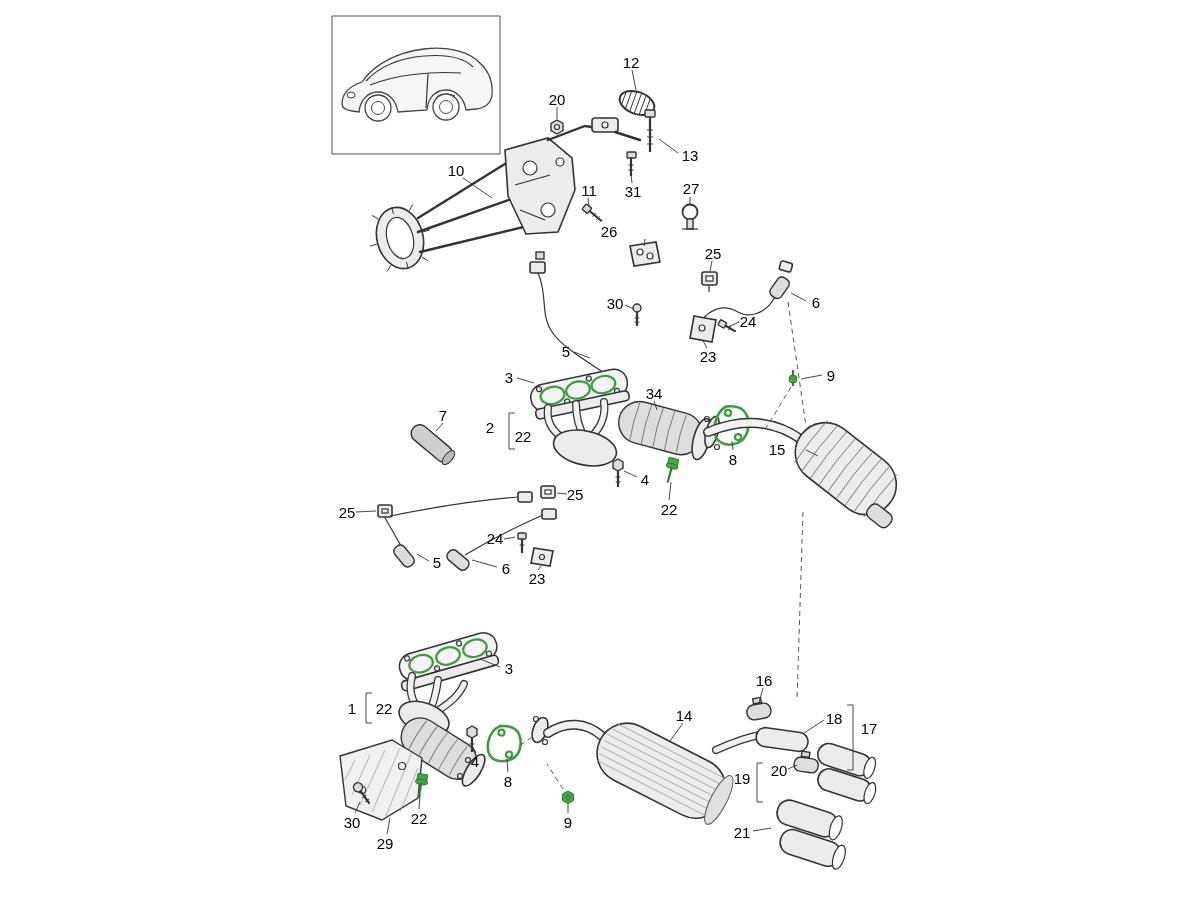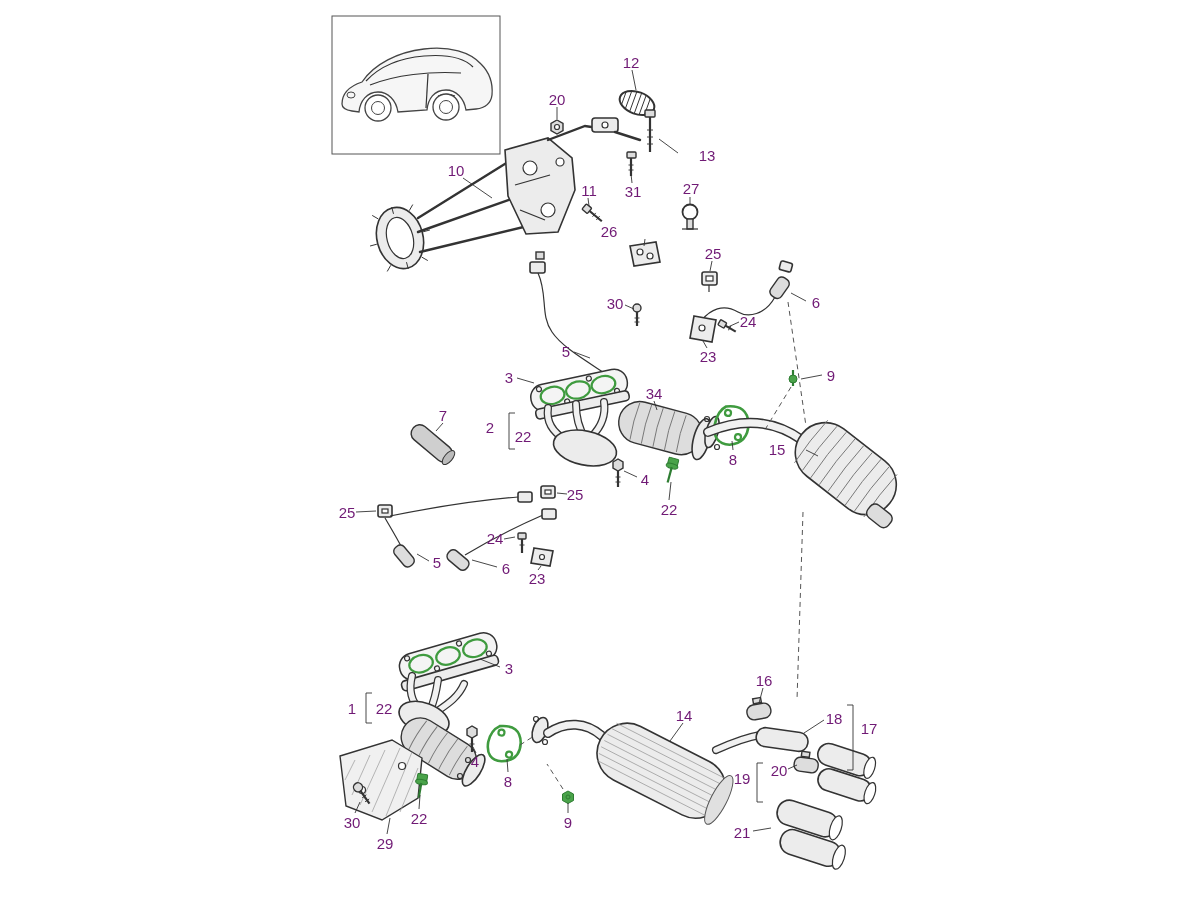--- a/index.html
+++ b/index.html
@@ -1,20 +1,20 @@
 <!DOCTYPE html>
 <html style="--line: #333333; --highlight: #3f9b3f; --highlight-fill: #4aa34a; --background: #ffffff;"><head>
 <meta charset="utf-8">
 <style>
   html,body{margin:0;padding:0;background:#fff;}
   .stage{position:relative;width:1200px;height:900px;background:#fff;
          font-family:"Liberation Sans",sans-serif;overflow:hidden;}
   .stage > svg{position:absolute;left:0;top:0;}
   .label-layer{position:absolute;left:0;top:0;width:100%;height:100%;pointer-events:none;}
-  .part-label{position:absolute;transform:translate(-50%,-50%);font-size:15px;color:#701a75;
+  .part-label{position:absolute;transform:translate(-50%,-50%);font-size:15px;color:#000000;
               font-family:"Liberation Sans",sans-serif;white-space:nowrap;}
 
   
   .lead{stroke:var(--line,#333);stroke-width:0.9;fill:none;}
   .dash{stroke:#555;stroke-width:1;stroke-dasharray:5 4;fill:none;}
   .thin{stroke:var(--line,#333);stroke-width:1.2;fill:none;}
   .bar{stroke:var(--line,#333);stroke-width:2.4;fill:none;stroke-linecap:round;}
   .m1{fill:#ececec;stroke:var(--line,#333);stroke-width:1.6;}
   .m2{fill:#dddddd;stroke:var(--line,#333);stroke-width:1.4;}
   .m3{fill:#f4f4f4;stroke:var(--line,#333);stroke-width:1.5;}
@@ -452,21 +452,21 @@
     <line x1="387" y1="834" x2="390" y2="818" class="lead"></line>
     <line x1="568" y1="813" x2="568" y2="803" class="lead"></line>
     <line x1="753" y1="831" x2="771" y2="828" class="lead"></line>
   </g>
 
 </svg>
 
 <div class="label-layer">
       <div class="part-label" style="left: 631px; top: 62px;">12</div>
       <div class="part-label" style="left: 557px; top: 99px;">20</div>
-      <div class="part-label" style="left: 690px; top: 155px; margin-left: 17px;">13</div>
+      <div class="part-label" style="left: 690px; top: 155px;">13</div>
       <div class="part-label" style="left: 456px; top: 170px;">10</div>
       <div class="part-label" style="left: 589px; top: 190px;">11</div>
       <div class="part-label" style="left: 633px; top: 191px;">31</div>
       <div class="part-label" style="left: 691px; top: 188px;">27</div>
       <div class="part-label" style="left: 609px; top: 231px;">26</div>
       <div class="part-label" style="left: 713px; top: 253px;">25</div>
       <div class="part-label" style="left: 816px; top: 302px;">6</div>
       <div class="part-label" style="left: 615px; top: 303px;">30</div>
       <div class="part-label" style="left: 748px; top: 321px;">24</div>
       <div class="part-label" style="left: 566px; top: 351px;">5</div>

